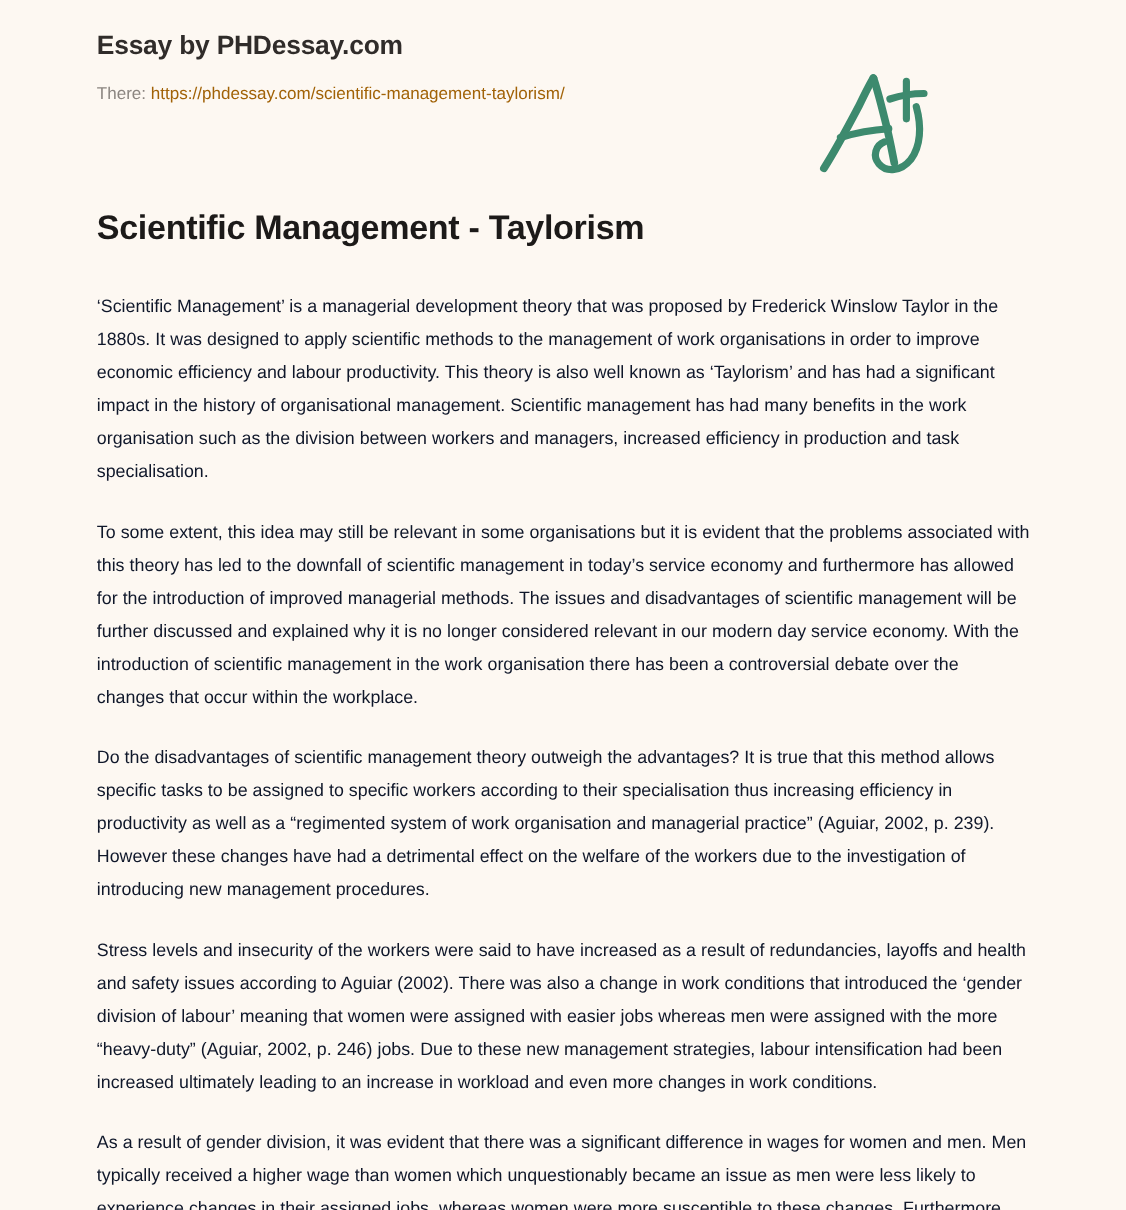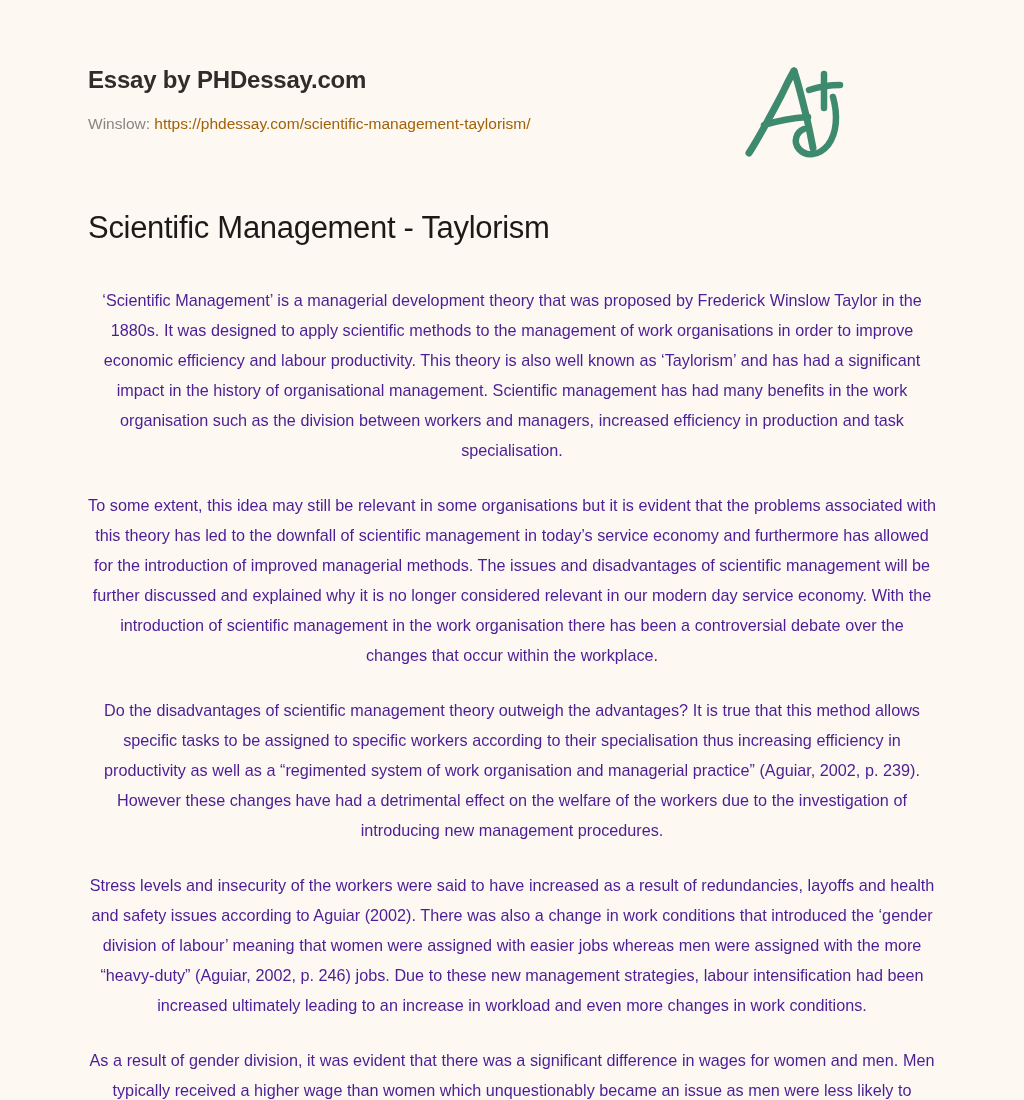--- a/index.html
+++ b/index.html
@@ -19,21 +19,21 @@
     position: relative;
     width: 1024px;
     min-height: 1100px;
     box-sizing: border-box;
     padding: 0 88px;
     overflow: hidden;
   }
   
   .masthead {
     position: relative;
-    padding-top: 66px;
+    padding-top: 28px;
     height: 112px;
     box-sizing: border-box;
   }
   .brand-line {
     font-size: 24px;
     font-weight: bold;
     letter-spacing: -0.2px;
     color: #302c2a;
     line-height: 1.2;
     margin: 0;
@@ -55,52 +55,52 @@
     position: absolute;
     top: 55px;
     right: 86px;
     width: 112px;
     height: 110px;
     pointer-events: none;
   }
   .logo svg { display: block; width: 112px; height: 110px; }
   
   .article-title {
-    margin: 97px 0 0 0;
+    margin: 76px 0 0 0;
     font-size: 31px;
-    font-weight: normal;
+    font-weight: bold;
     letter-spacing: -0.3px;
     color: #1c1a19;
     line-height: 1.25;
   }
   
   .article-body {
     margin-top: 37px;
     max-width: 849px;
   }
   .article-body p {
     margin: 0 0 25px 0;
     font-size: 16.2px;
     line-height: 30px;
-    color: #4c1d95;
-    text-align: center;
+    color: #0f172a;
+    text-align: left;
     word-spacing: 0.1px;
   }
   .article-body p:last-child { margin-bottom: 0; }
 </style>
 </head>
 <body>
 
 <div class="page">
 
   <div class="masthead">
     <div class="brand-line">Essay by PHDessay.com</div>
 
     <div class="source-line">
-      <span class="source-label">Winslow:</span>
+      <span class="source-label">There:</span>
       <a class="source-url" href="#">https://phdessay.com/scientific-management-taylorism/</a>
     </div>
 
     <div class="logo">
       <svg viewBox="0 0 112 110" xmlns="http://www.w3.org/2000/svg" fill="none" stroke="#3d8a6e" stroke-linecap="round" stroke-linejoin="round">
 
         <path d="M11 98 C20 84 33 60 43 41 C48 31 52 22 56 16" stroke-width="7"></path>
         <path d="M56 16 C60 27 64 44 68 60 C71 72 73 83 75 93" stroke-width="7"></path>
         <path d="M26 70 C39 66 55 63 70 62" stroke-width="6.5"></path>
 

